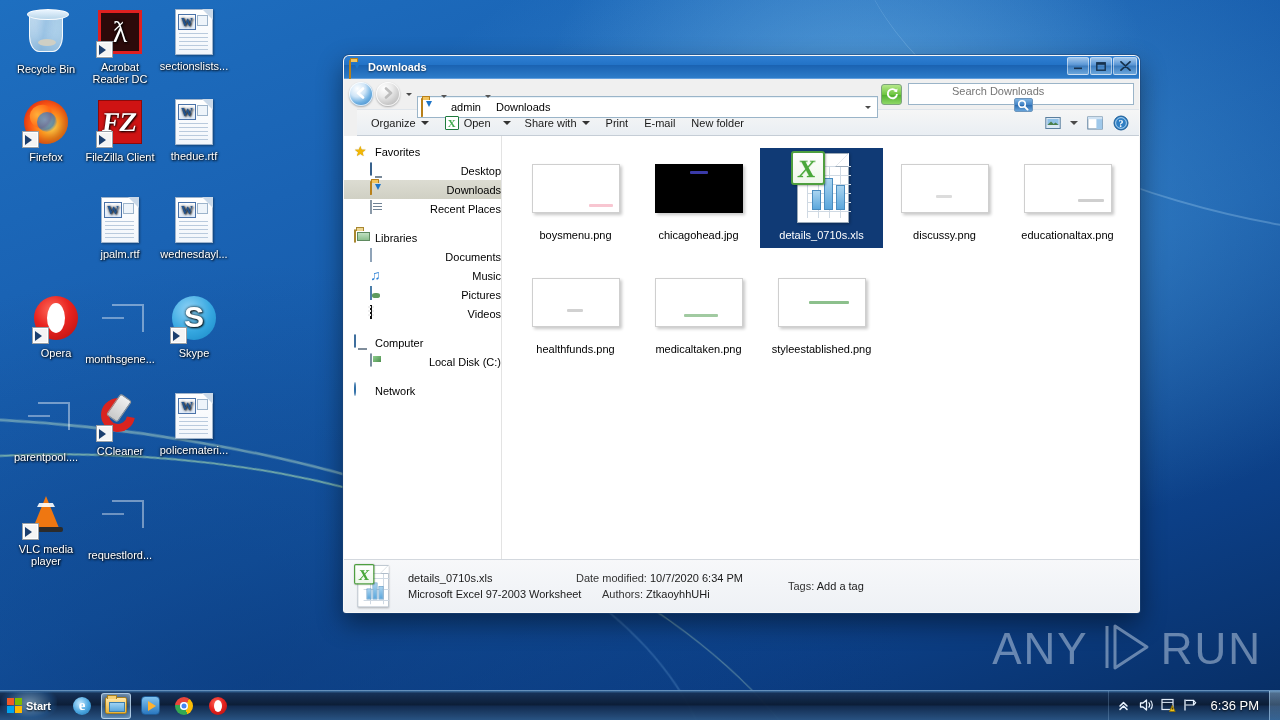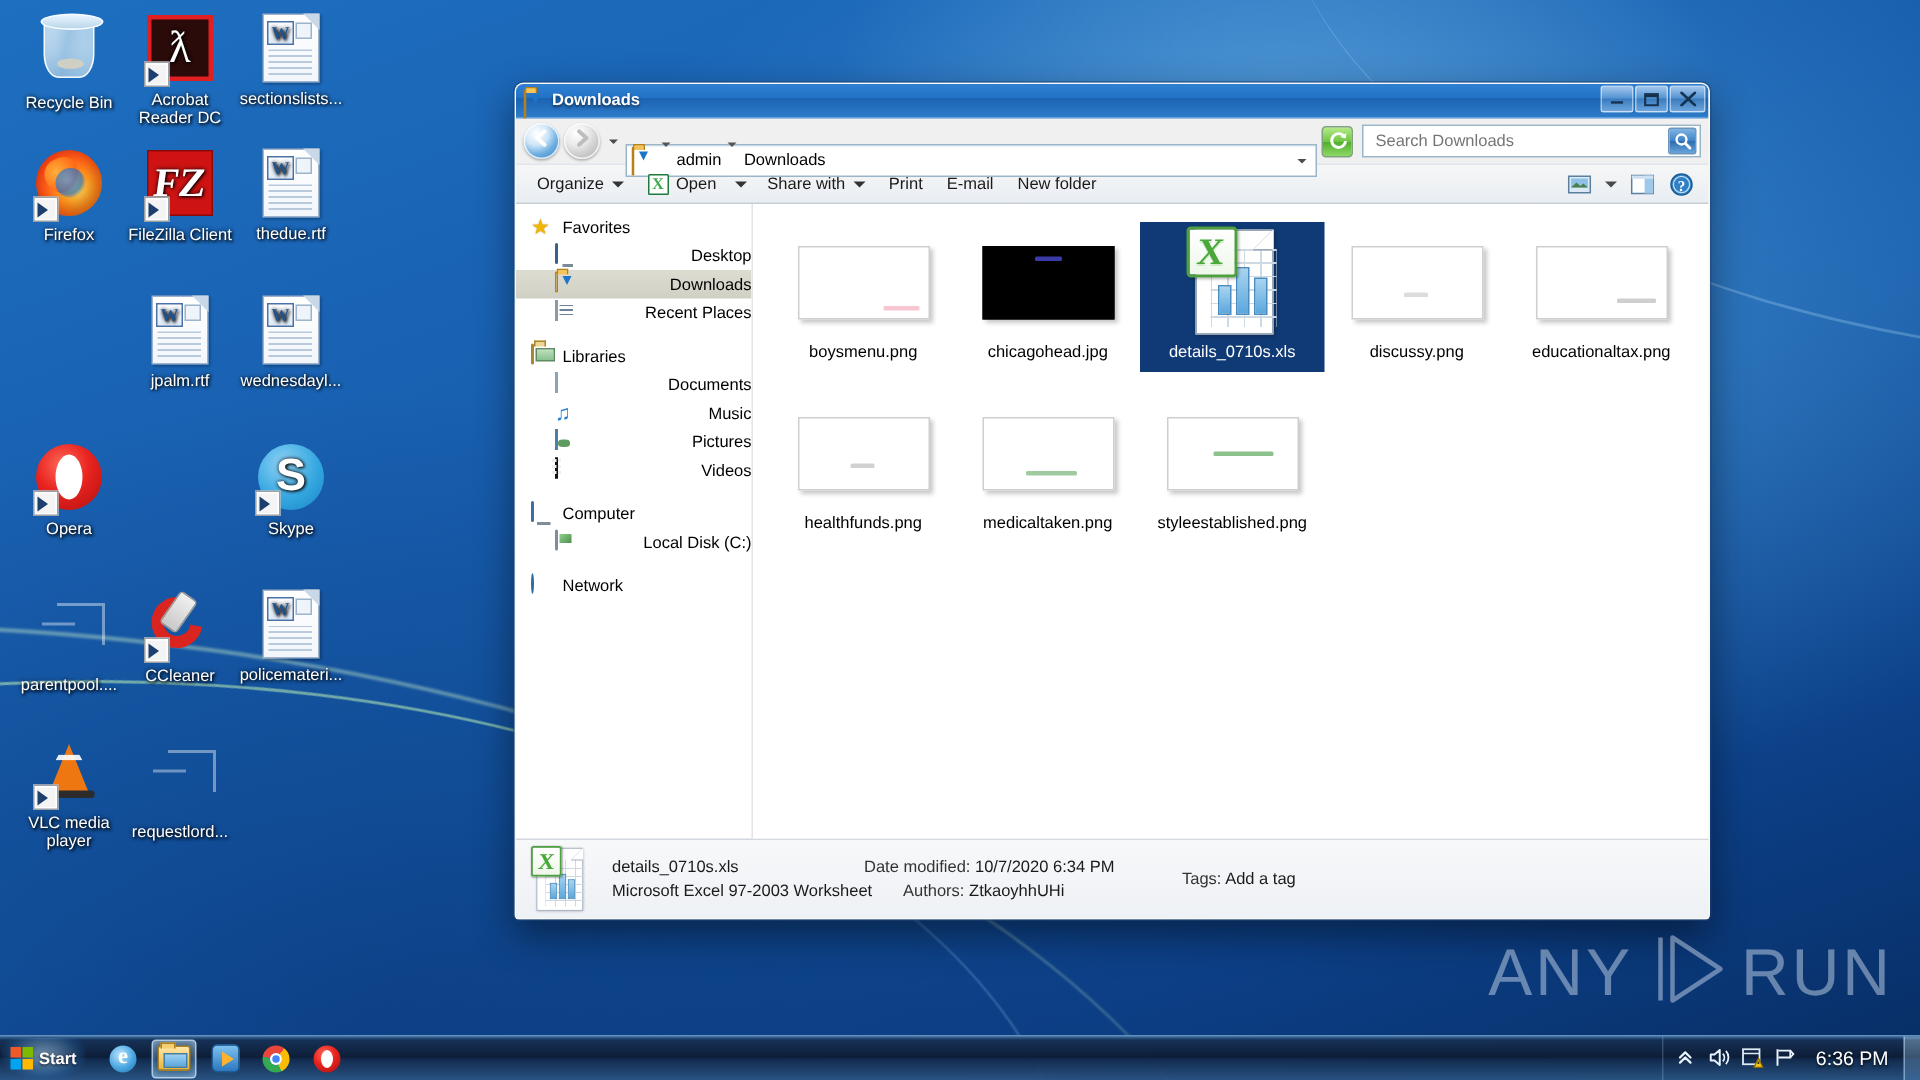--- a/index.html
+++ b/index.html
@@ -287,36 +287,36 @@
   .csep{ width:9px;text-align:center; cursor:pointer; }
   .csep .tri-down{ margin:0 auto; border-top-color:#555; }
   #crumb-drop{ margin-left:auto; width:14px;height:20px;display:flex;align-items:center;justify-content:center;cursor:pointer; }
   #refresh-btn{
     width:21px;height:21px; border:1px solid #7ea37e; border-radius:3px; cursor:pointer;
     background: linear-gradient(180deg,#b6e98a,#6fc541 50%,#4fae2c 51%,#8ed866);
     display:flex;align-items:center;justify-content:center;
   }
   #searchbox{
     width:226px;height:22px;background:#fff;border:1px solid #9ab4c8;
-    display:flex;align-items:center;padding:0 2px 0 6px; margin-left:3px;
+    display:flex;align-items:center;padding:0 2px 0 6px; margin-left:3px;flex-direction:column;
   }
   #search-input{
     border:none;outline:none;flex:1 1 auto;font-size:11px;color:#444;
     font-family:"Liberation Sans",sans-serif; background:transparent;
   }
   #search-btn{
     width:19px;height:18px;border:1px solid #6e96bd;border-radius:2px; cursor:pointer;
     background: linear-gradient(180deg,#7fb4e3,#3f82c6 50%,#2c6cb0 51%,#67a4db);
     display:flex;align-items:center;justify-content:center;
   }
 
   #cmdbar{
     height:27px; display:flex; align-items:center; gap:0px; padding:0 6px;
     background: linear-gradient(180deg,#f6f6f6,#e9eef3);
-    border-top:1px solid #dfe5eb; border-bottom:1px solid #c5cdd6;
+    border-top:1px solid #dfe5eb; border-bottom:1px solid #c5cdd6;margin-left:13px;
   }
   .cmd{
     font-size:11px;color:#1a1a1a;padding:4px 7px;display:flex;align-items:center;gap:5px;
     border:1px solid transparent; border-radius:3px; cursor:pointer; white-space:nowrap;
   }
   .cmd .tri-down{ border-top-color:#333; }
   .xl-mini{
     width:14px;height:14px;border:1px solid #1e7a3c;background:#fff;position:relative;border-radius:1px;
   }
   .xl-mini::after{
@@ -645,25 +645,31 @@
     <div class="dicon" style="left: 158px; top: 196px;">
       <div class="glyph">
         <div class="ico-word">
           <span class="w">W</span>
           <span class="sq"></span>
           <span class="lines"></span>
         </div>
       </div>
       <span class="cap">wednesdayl...</span>
     </div>
-    <div class="dicon" style="left: 10px; top: 294px;">
+    <div class="dicon" style="left: 20px; top: 294px;">
       <div class="glyph shortcut">
         <div class="ico-opera"></div>
       </div>
       <span class="cap">Opera</span>
+    </div>
+    <div class="dicon" style="left: 84px; top: 294px;">
+      <div class="glyph">
+        <div class="ico-thumb blank"></div>
+      </div>
+      <span class="cap">monthsgene...</span>
     </div>
     <div class="dicon" style="left: 158px; top: 294px;">
       <div class="glyph shortcut">
         <div class="ico-skype">
           <span class="s">S</span>
         </div>
       </div>
       <span class="cap">Skype</span>
     </div>
     <div class="dicon" style="left: 10px; top: 392px;">

